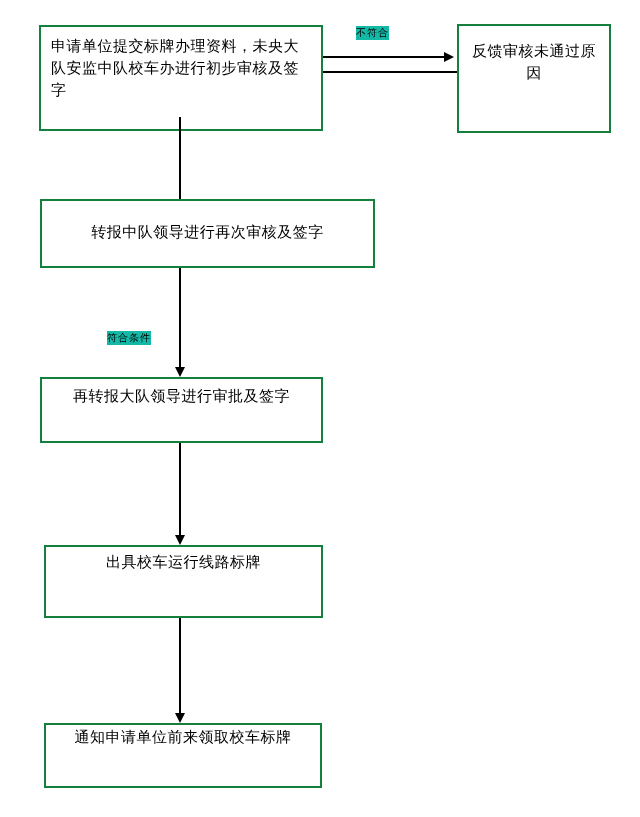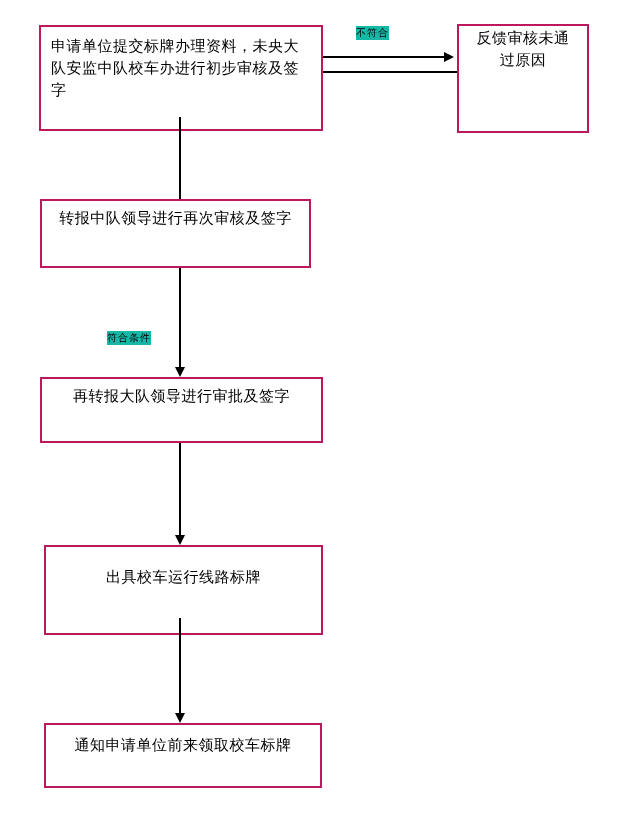--- a/index.html
+++ b/index.html
@@ -8,32 +8,32 @@
     width: 640px;
     height: 817px;
     background: #ffffff;
     font-family: "Liberation Sans", sans-serif;
     color: #000000;
     overflow: hidden;
   }
   .node {
     position: absolute;
     box-sizing: border-box;
-    border: 2px solid #be185d;
+    border: 2px solid #15803d;
     background: #ffffff;
     font-size: 15px;
     line-height: 22px;
     letter-spacing: 0.5px;
   }
   #node-apply    { left: 39px;  top: 25px;  width: 284px; height: 106px; padding: 8px 10px; text-align: left; }
-  #node-feedback { left: 457px; top: 24px;  width: 132px; height: 109px; padding: 1px 10px; text-align: center; }
-  #node-recheck  { left: 40px;  top: 199px; width: 271px; height: 69px;  padding-top: 6px;  text-align: center; }
+  #node-feedback { left: 457px; top: 24px;  width: 154px; height: 109px; padding: 14px 10px; text-align: center; }
+  #node-recheck  { left: 40px;  top: 199px; width: 335px; height: 69px;  padding-top: 20px;  text-align: center; }
   #node-approve  { left: 40px;  top: 377px; width: 283px; height: 66px;  padding-top: 6px;  text-align: center; }
-  #node-issue    { left: 44px;  top: 545px; width: 279px; height: 90px;  padding-top: 19px;  text-align: center; }
-  #node-notify   { left: 44px;  top: 723px; width: 278px; height: 65px;  padding-top: 9px;  text-align: center; }
+  #node-issue    { left: 44px;  top: 545px; width: 279px; height: 73px;  padding-top: 4px;  text-align: center; }
+  #node-notify   { left: 44px;  top: 723px; width: 278px; height: 65px;  padding-top: 1px;  text-align: center; }
 
   .line { position: absolute; background: #000000; }
   #edge-h-arrow { left: 323px; top: 56px;  width: 122px; height: 2px; }
   #edge-h-plain { left: 323px; top: 71px;  width: 134px; height: 2px; }
   #edge-v1      { left: 179px; top: 117px; width: 2px;   height: 82px; }
   #edge-v2      { left: 179px; top: 268px; width: 2px;   height: 100px; }
   #edge-v3      { left: 179px; top: 443px; width: 2px;   height: 93px; }
   #edge-v4      { left: 179px; top: 618px; width: 2px;   height: 96px; }
 
   .arrow-right {

